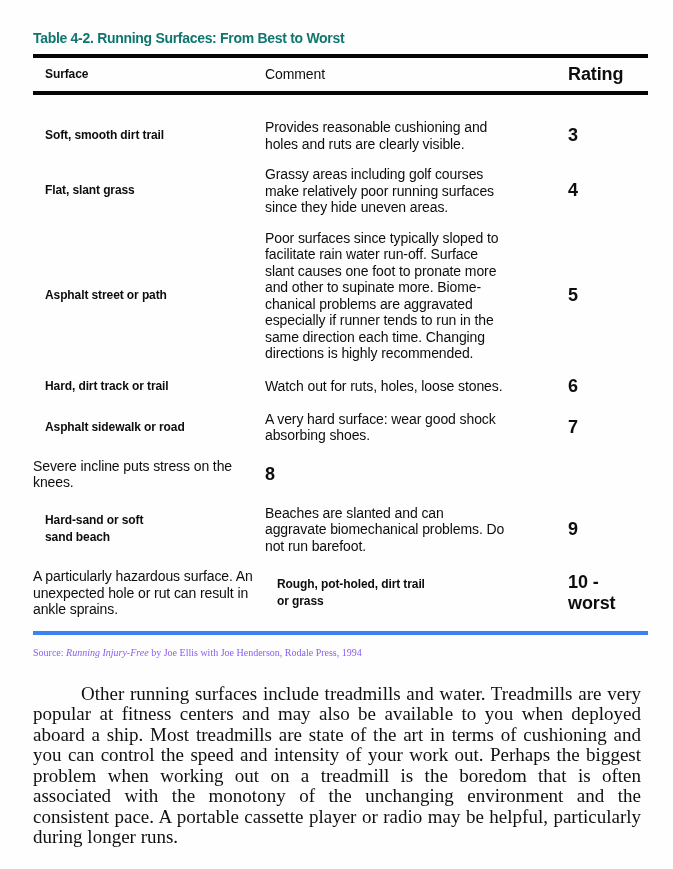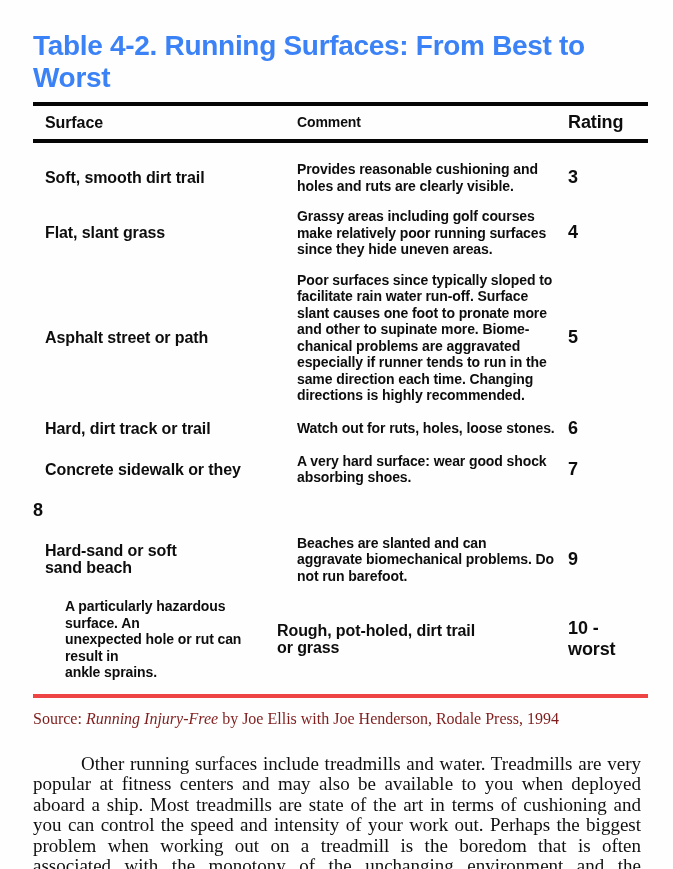--- a/index.html
+++ b/index.html
@@ -14,25 +14,25 @@
     background: #fefefe;
     color: #0d0d0d;
     overflow: hidden;
     font-family: "Liberation Sans", sans-serif;
   }
   .content {
     padding: 30px 25px 0 33px;
   }
   .table-title {
     font-family: "Liberation Sans", sans-serif;
-    font-size: 28px;
+    font-size: 14px;
     font-weight: 700;
     letter-spacing: -0.3px;
     margin: 0 0 8px 0;
-    color: #3b82f6;
+    color: #0f766e;
   }
   .surfaces-table {
     width: 615px;
   }
   .t-row {
     display: grid;
     grid-template-columns: 232px 303px 1fr;
     align-items: center;
   }
   .t-head {
@@ -42,52 +42,51 @@
   }
   .t-head .cell {
     font-size: 18px;
     font-weight: 700;
     letter-spacing: -0.2px;
   }
   .t-body .t-row {
     padding: 7px 0;
   }
   .t-body {
-    border-bottom: 4px solid #ef4444;
-    padding: 11px 0 6px 0;
+    border-bottom: 4px solid #3b82f6;
+    padding: 17px 0 6px 0;
   }
   .cell {
     font-family: "Liberation Sans", sans-serif;
   }
   .cell.surface {
     padding-left: 12px;
-    font-size: 16px;
+    font-size: 12px;
     font-weight: 700;
     line-height: 17px;
     white-space: pre-line;
     letter-spacing: -0.1px;
   }
   .cell.comment {
     font-size: 14px;
-    font-weight: 700;
+    font-weight: 400;
     line-height: 16.5px;
     white-space: pre-line;
     letter-spacing: -0.1px;
-    margin-left: 32px;
   }
   .cell.rating {
     font-size: 18px;
     font-weight: 700;
     letter-spacing: -0.1px;
   }
   .source-note {
     margin: 12px 0 0 0;
     font-family: "Liberation Serif", serif;
-    font-size: 16px;
-    color: #7f1d1d;
+    font-size: 10px;
+    color: #8b5cf6;
   }
   .source-note .book-title {
     font-style: italic;
   }
   .body-paragraph {
     margin: 26px 0 16px 0;
     width: 608px;
     font-family: "Liberation Serif", serif;
     font-size: 19px;
     line-height: 20.5px;
@@ -142,27 +141,29 @@
           <div class="cell rating">5</div>
         </div>
 
         <div class="t-row">
           <div class="cell surface">Hard, dirt track or trail</div>
           <div class="cell comment">Watch out for ruts, holes, loose stones.</div>
           <div class="cell rating">6</div>
         </div>
 
         <div class="t-row">
-          <div class="cell surface">Concrete sidewalk or they</div>
+          <div class="cell surface">Asphalt sidewalk or road</div>
           <div class="cell comment">A very hard surface: wear good shock
 absorbing shoes.</div>
           <div class="cell rating">7</div>
         </div>
 
         <div class="t-row">
+          <div class="cell comment">Severe incline puts stress on the
+knees.</div>
           <div class="cell rating">8</div>
         </div>
 
         <div class="t-row">
           <div class="cell surface">Hard-sand or soft
 sand beach</div>
           <div class="cell comment">Beaches are slanted and can
 aggravate biomechanical problems. Do
 not run barefoot.</div>
           <div class="cell rating">9</div>

